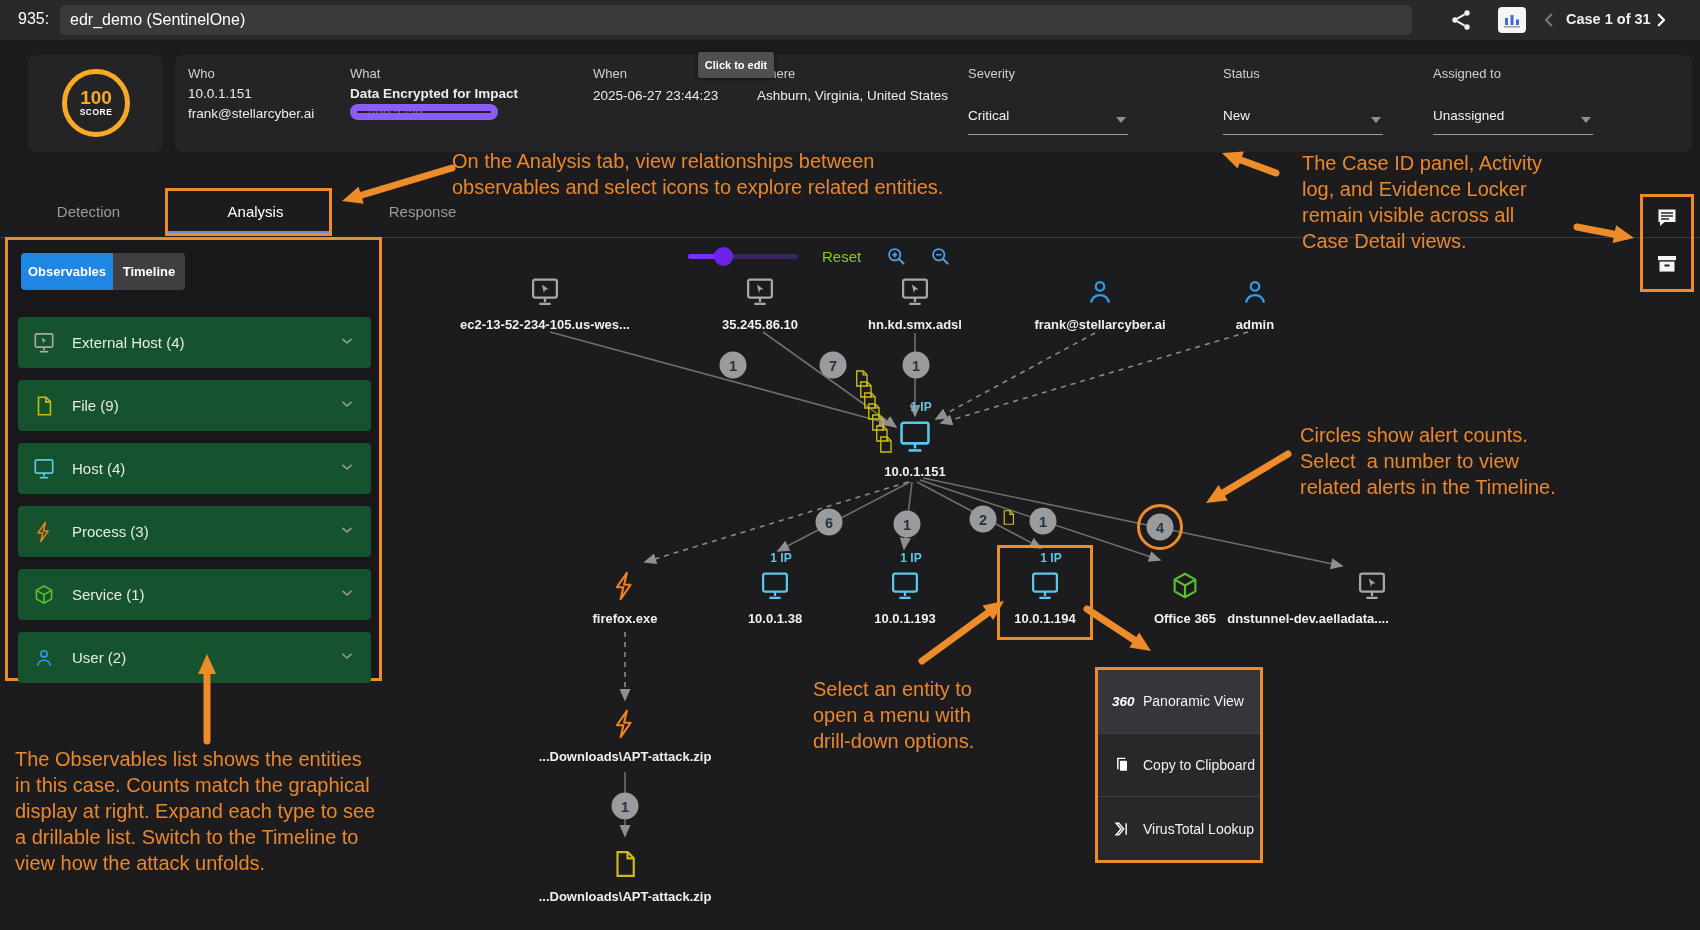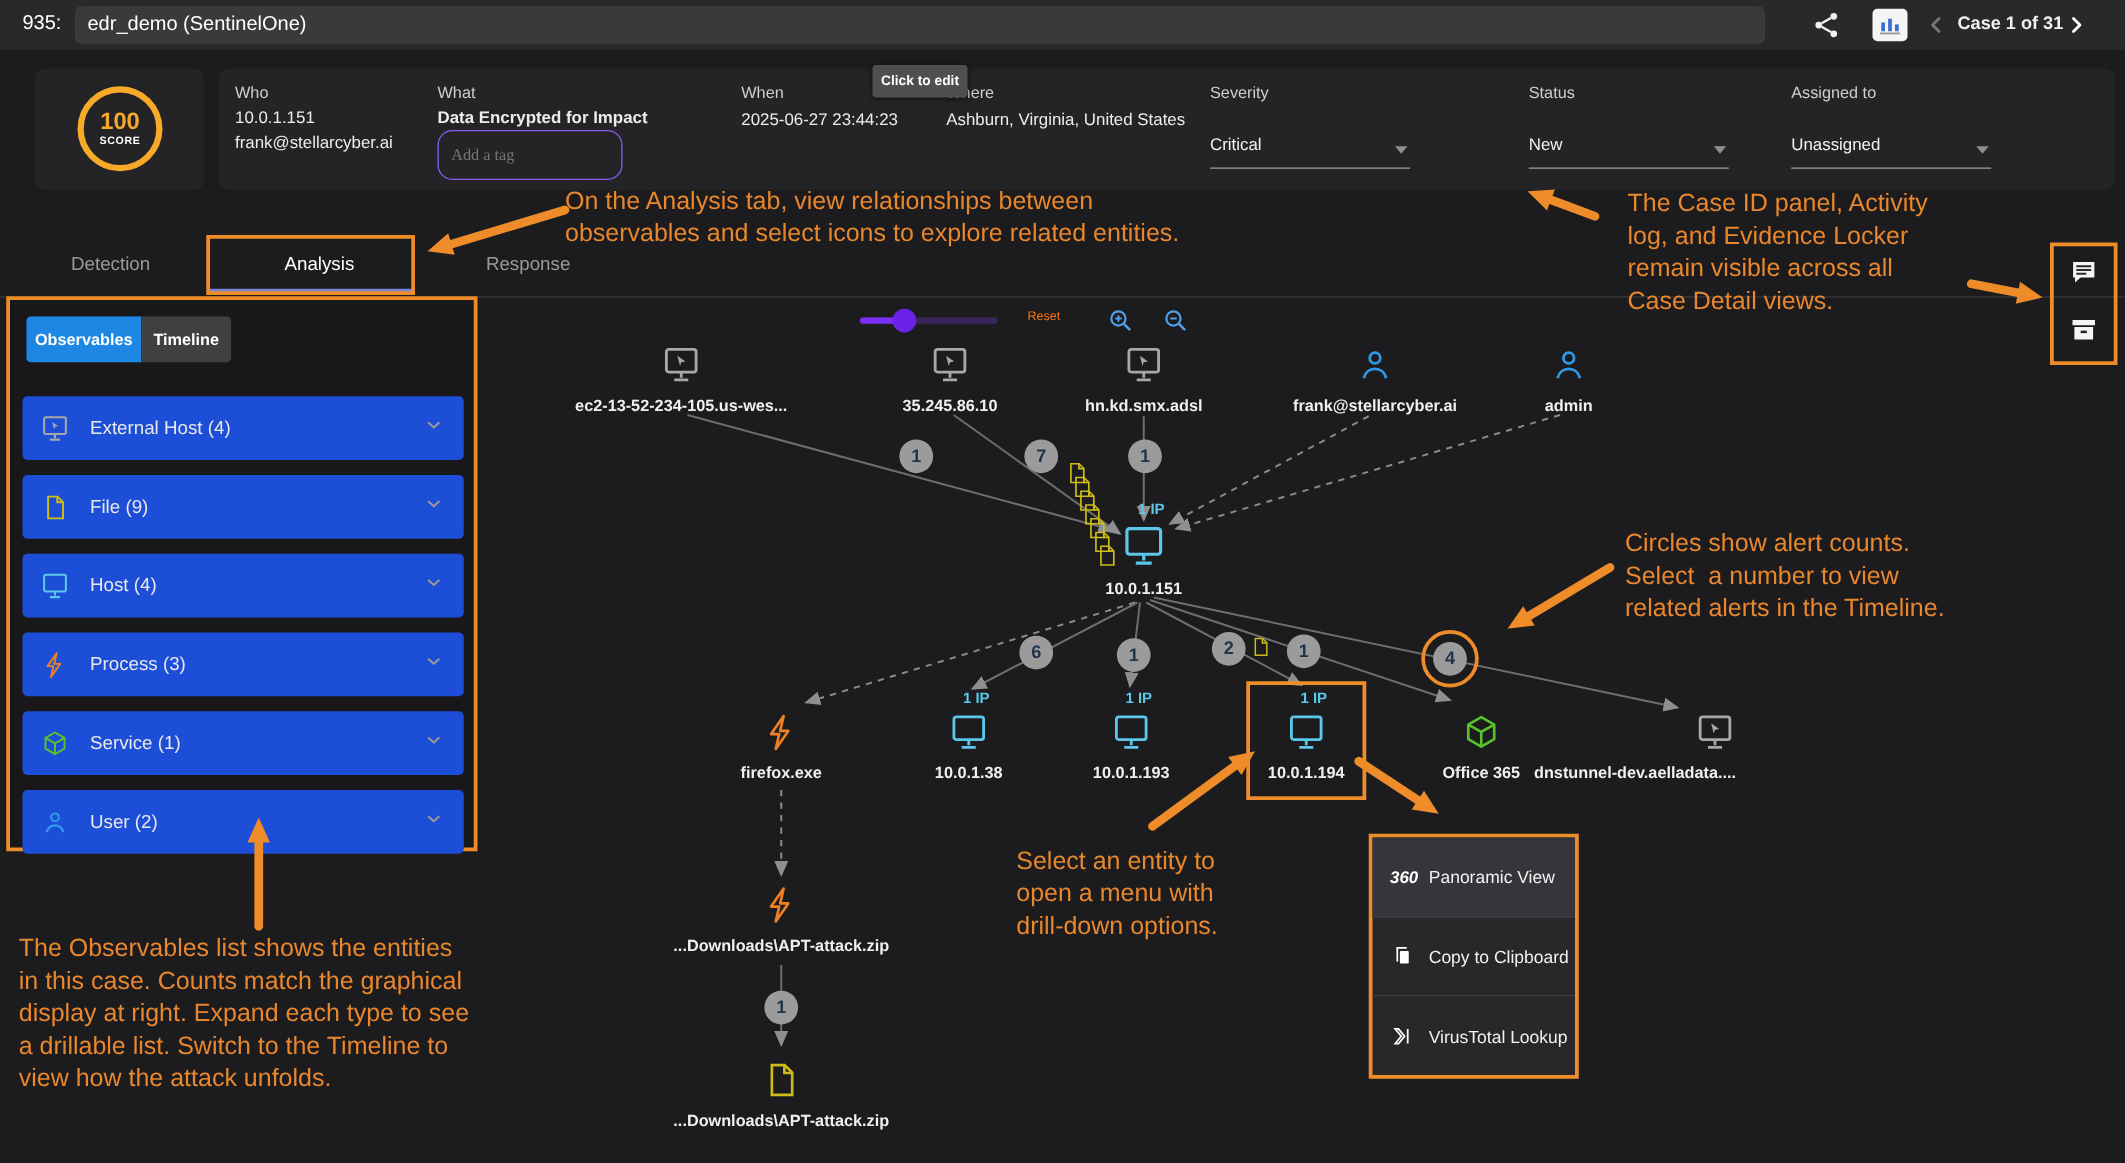--- a/index.html
+++ b/index.html
@@ -15,62 +15,62 @@
     display:flex;align-items:center;justify-content:center}
   .pag-label{position:absolute;left:1566px;top:11px;font-size:14.5px;color:#f0f0f0;font-weight:bold}
   
   .card{position:absolute;background:#242427;border-radius:8px}
   .score-ring{position:absolute;left:34px;top:14px;width:58px;height:58px;border:5px solid #f7a928;border-radius:50%;
     display:flex;flex-direction:column;align-items:center;justify-content:center}
   .score-val{color:#f7a928;font-size:19px;font-weight:bold;line-height:18px}
   .score-lbl{color:#fff;font-size:8.5px;font-weight:bold;letter-spacing:.5px}
   .fld-lbl{position:absolute;font-size:13px;color:#cfcfcf}
   .fld-val{position:absolute;font-size:13.5px;color:#ececec;white-space:nowrap}
-  .tag-input{position:absolute;background:transparent;border:1px solid #8b5cf6;border-radius:12px;height:40px;
-    width:148px;color:#9a9a9a;font-size:13px;padding:0 10px;box-sizing:border-box;font-family:Liberation Serif, serif}
+  .tag-input{position:absolute;background:transparent;border:7px solid #8b5cf6;border-radius:12px;height:16px;
+    width:148px;color:#9a9a9a;font-size:13px;padding:0 10px;box-sizing:border-box;font-family:Liberation Sans, sans-serif}
   .dropdown{position:absolute;width:160px;border-bottom:1px solid #9e9e9e;height:26px;font-size:13.5px;color:#f2f2f2}
   .dropdown .caret{position:absolute;right:2px;top:9px;width:0;height:0;border-left:5px solid transparent;
     border-right:5px solid transparent;border-top:6px solid #8f8f8f}
   .tooltip{position:absolute;background:#4f4f4f;color:#fff;font-size:11px;font-weight:bold;border-radius:3px;
     display:flex;align-items:center;justify-content:center;box-shadow:0 1px 4px rgba(0,0,0,.5)}
   
   .tab{position:absolute;top:188px;height:47px;width:167px;display:flex;align-items:center;justify-content:center;
     font-size:15px;color:#9a9a9a}
   .tab.active{color:#fff}
   .tab-underline{position:absolute;left:166px;top:231px;width:166px;height:3px;background:#7b86d8}
   .hairline{position:absolute;left:0;top:237px;width:1700px;height:1px;background:#39393c}
   .hl-box{position:absolute;border:3px solid #ee8c2a;box-sizing:border-box}
   
   .obs-panel{position:absolute;left:5px;top:237px;width:377px;height:444px;background:#18181a;
     border:3px solid #ee8c2a;box-sizing:border-box}
   .toggle{position:absolute;left:13px;top:13px;display:flex;border-radius:4px;overflow:hidden}
   .toggle .tbtn{height:37px;display:flex;align-items:center;justify-content:center;font-size:13px;font-weight:bold;color:#fff}
   .toggle .on{background:#1e87e4;width:92px}
   .toggle .off{background:#404043;width:72px}
-  .obs-row{position:absolute;left:10px;width:353px;height:51px;background:#1d4ed8;border-radius:4px;
+  .obs-row{position:absolute;left:10px;width:353px;height:51px;background:#14532d;border-radius:4px;
     display:flex;align-items:center}
   .obs-row .oicon{margin-left:15px;width:22px;height:22px;flex:none}
   .obs-row .olbl{margin-left:17px;font-size:15px;color:#e9e9e9;flex:1}
   .obs-row .ochev{margin-right:16px;color:#9a9a9a}
   
   #edges,#arrows{position:absolute;left:0;top:0;pointer-events:none}
   #edges{z-index:1}
   .gnode{position:absolute;z-index:2;transform:translate(-50%,-50%)}
   .glabel{position:absolute;z-index:2;transform:translate(-50%,-50%);font-size:13px;color:#f0f0f0;white-space:nowrap;font-weight:bold}
   .gtag{position:absolute;z-index:3;transform:translate(-50%,-50%);font-size:12px;font-weight:bold;color:#5bc8ea;white-space:nowrap}
   .badge{position:absolute;z-index:3;transform:translate(-50%,-50%);width:27px;height:27px;border-radius:50%;
     background:#9b9b9b;color:#1f3349;font-size:14.5px;font-weight:bold;display:flex;align-items:center;justify-content:center}
   .badge-ring{position:absolute;z-index:3;width:46px;height:46px;border:3px solid #ee8c2a;border-radius:50%;
     transform:translate(-50%,-50%);box-sizing:border-box}
   .stackfile{position:absolute;z-index:2}
   
   .slider-track{position:absolute;left:688px;top:254px;width:110px;height:5px;background:#39265e;border-radius:3px;z-index:2}
   .slider-fill{position:absolute;left:688px;top:254px;width:36px;height:5px;background:#7b2ff7;border-radius:3px;z-index:2}
   .slider-thumb{position:absolute;left:714px;top:247px;width:19px;height:19px;border-radius:50%;background:#6d22e8;z-index:3}
-  .reset{position:absolute;left:822px;top:248px;font-size:10px;color:#f97316;z-index:2}
+  .reset{position:absolute;left:822px;top:248px;font-size:15px;color:#84cc16;z-index:2}
   
   .ctx-menu{position:absolute;left:1095px;top:667px;width:168px;height:196px;background:#28282b;
     border:3px solid #ee8c2a;box-sizing:border-box;z-index:5;display:flex;flex-direction:column}
   .ctx-item{flex:1;display:flex;align-items:center;border-bottom:1px solid #3f3f44;padding-left:14px}
   .ctx-item:last-child{border-bottom:none}
   .ctx-item.first{background:#35353a}
   .ctx-item .cicon{width:22px;flex:none;display:flex;align-items:center}
   .ctx-item .clbl{margin-left:9px;font-size:14px;color:#f2f2f2;white-space:nowrap}
   .c360{font-style:italic;font-weight:bold;font-size:13.5px;color:#fff}
   

